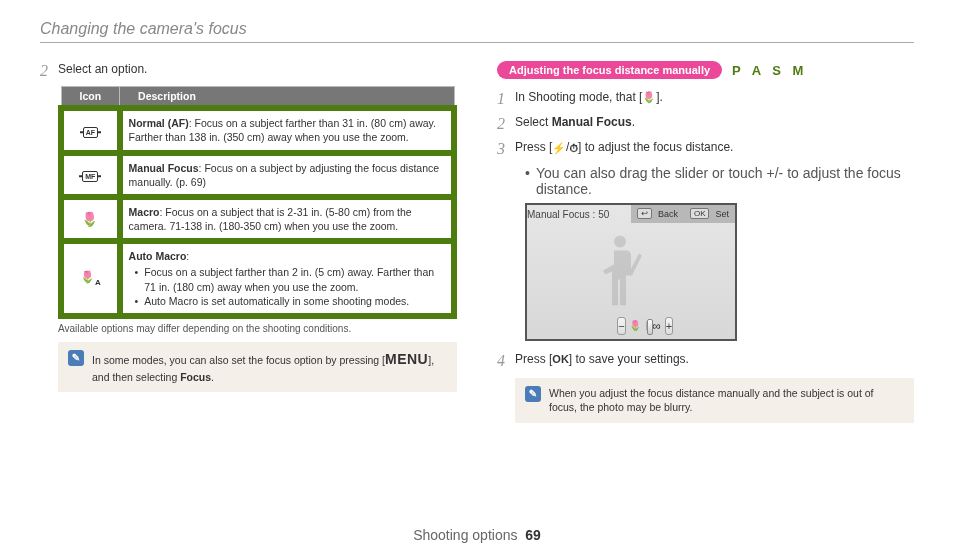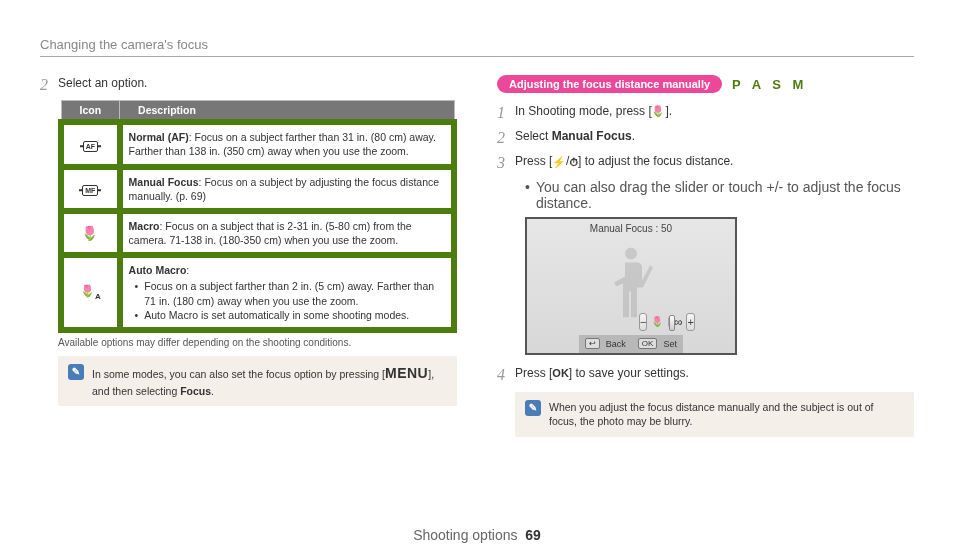--- a/index.html
+++ b/index.html
@@ -9,25 +9,25 @@
     font-size: 11px;
     color: #333;
     background: #fff;
     width: 954px;
     height: 557px;
     position: relative;
     padding: 20px 40px 0 40px;
   }
   .header-title {
     color: #888;
-    font-size: 13px;
+    font-size: 16px;
+    font-style: italic;
     padding-bottom: 4px;
     border-bottom: 1px solid #aaa;
     margin-bottom: 18px;
-    margin-top: 17px;
   }
   .columns {
     display: flex;
     gap: 40px;
   }
   .col { flex: 1; }
   .step-row { display: flex; align-items: flex-start; margin-bottom: 6px; }
   .step-num {
     font-family: Georgia, serif;
     font-style: italic;
@@ -134,22 +134,21 @@
   }
   
   .screen {
     width: 212px;
     height: 138px;
     border: 2px solid #555;
     margin: 6px 0 10px 28px;
     background: linear-gradient(#e6e6e6, #d8d8d8);
     position: relative;
     display: flex;
-    flex-direction: column;
-    align-items: center;
+    flex-direction: row;
   }
   .screen-title {
     text-align: center;
     font-size: 10px;
     color: #444;
     padding-top: 4px;
   }
   .screen-body { flex: 1; position: relative; }
   .silhouette {
     position: absolute;
@@ -304,21 +303,21 @@
 
   <div class="col">
     <div class="pill-row">
       <div class="pill">Adjusting the focus distance manually</div>
       <div class="mode-letters">P A S M</div>
     </div>
 
     <div class="step-row">
       <div class="step-num">1</div>
       <div class="step-text">
-        <span>In Shooting mode, press [</span><span class="inline-icon">🌷</span><span>].</span>
+        <span>In Shooting mode, that [</span><span class="inline-icon">🌷</span><span>].</span>
       </div>
     </div>
 
     <div class="step-row">
       <div class="step-num">2</div>
       <div class="step-text">
         <span>Select </span><b>Manual Focus</b><span>.</span>
       </div>
     </div>
 

